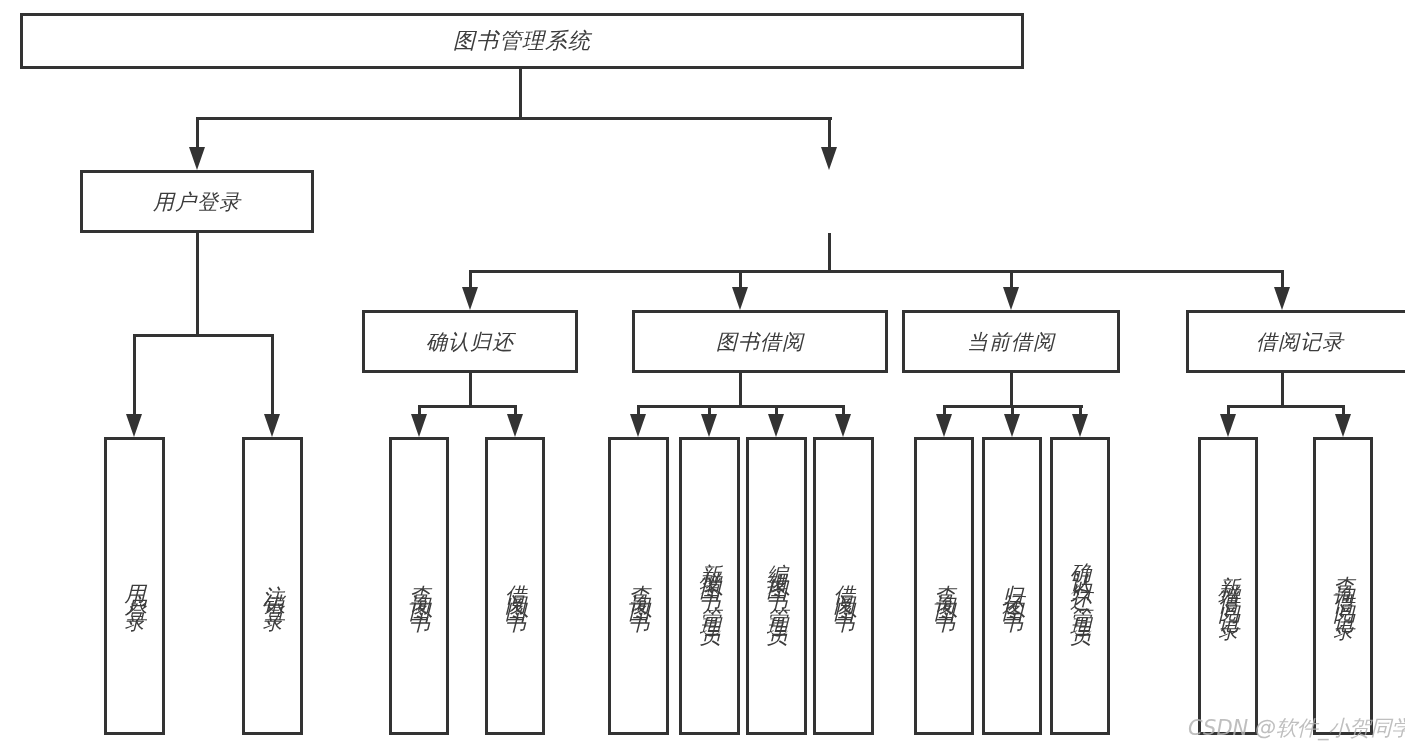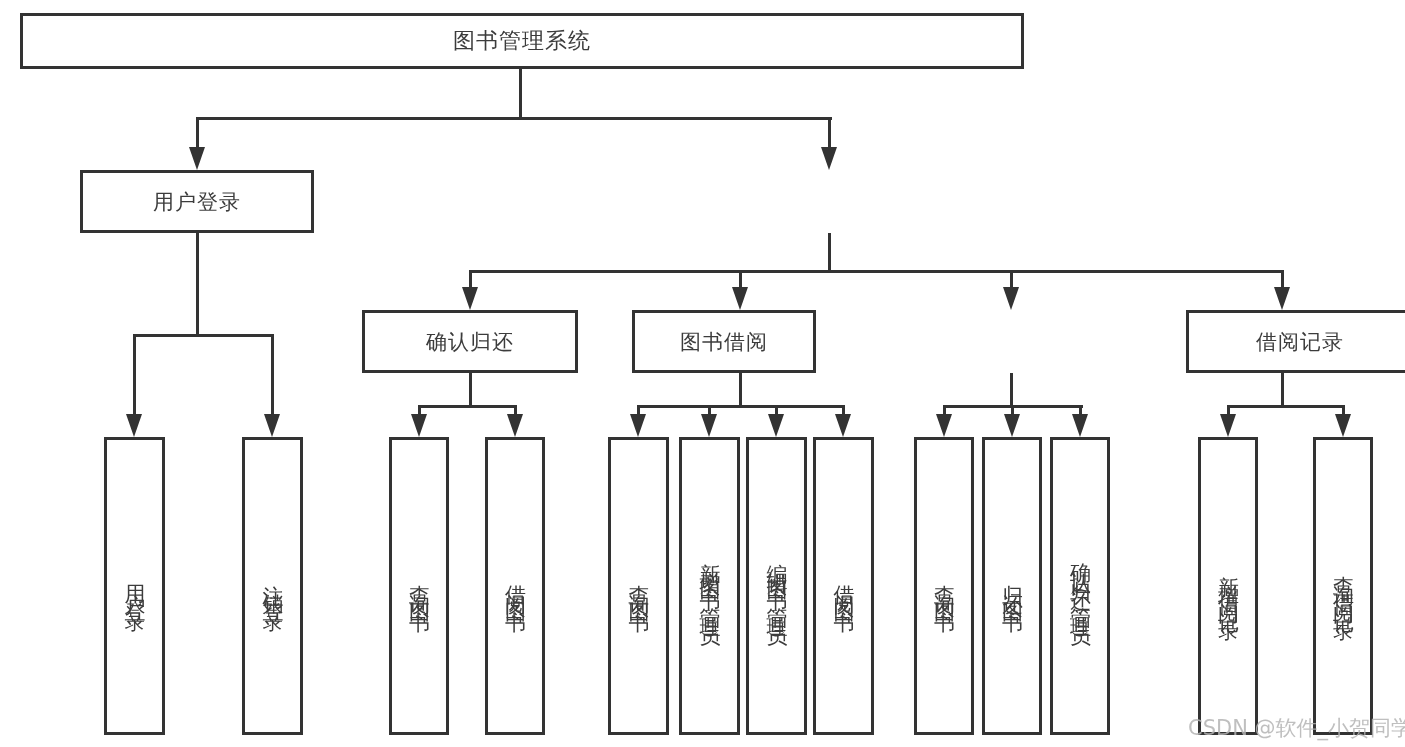--- a/index.html
+++ b/index.html
@@ -2,20 +2,21 @@
 <html><head>
 <meta charset="utf-8">
 <style>
   html,body{margin:0;padding:0;background:#ffffff;}
   #canvas{
     position:relative;
     width:1405px;height:747px;
     background:#ffffff;
     font-family:"DejaVu Sans","Liberation Sans",sans-serif;
     overflow:hidden;
+    font-style:italic;
   }
   .box{
     position:absolute;
     background:#ffffff;
     border:3px solid #333333;
     box-sizing:border-box;
     display:flex;align-items:center;justify-content:center;
     color:#3c3c3c;
   }
   .lvl-label{font-size:21px;letter-spacing:1px;}
@@ -86,22 +87,25 @@
     <div class="vl" style="left:1281px;top:272px;height:16px;"></div>
     <div class="ar" style="left:462px;top:287px;"></div>
     <div class="ar" style="left:732px;top:287px;"></div>
     <div class="ar" style="left:1003px;top:287px;"></div>
     <div class="ar" style="left:1274px;top:287px;"></div>
   </div>
 
   <div class="box lvl-label" style="left:362px;top:310px;width:216px;height:63px;">
     <span>确认归还</span>
   </div>
-  <div class="box lvl-label" style="left:632px;top:310px;width:184px;height:63px;">
+  <div class="box lvl-label" style="left:632px;top:310px;width:256px;height:63px;">
     <span>图书借阅</span>
+  </div>
+  <div class="box lvl-label" style="left:902px;top:310px;width:218px;height:63px;">
+    <span>当前借阅</span>
   </div>
   <div class="box lvl-label" style="left:1174px;top:310px;width:228px;height:63px;margin-left:12px;">
     <span>借阅记录</span>
   </div>
 
   <div>
     <div class="vl" style="left:469px;top:373px;height:35px;"></div>
     <div class="hl" style="left:418px;top:405px;width:99px;"></div>
     <div class="vl" style="left:418px;top:407px;height:9px;"></div>
     <div class="vl" style="left:514px;top:407px;height:9px;"></div>

